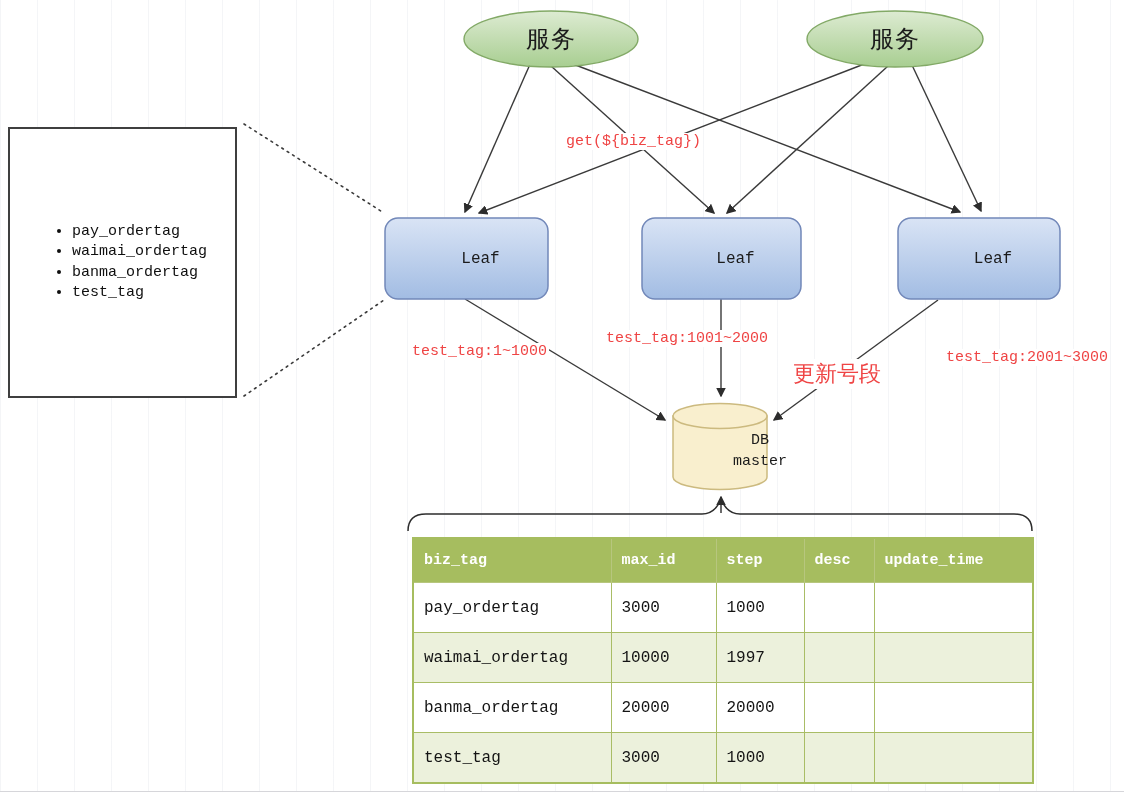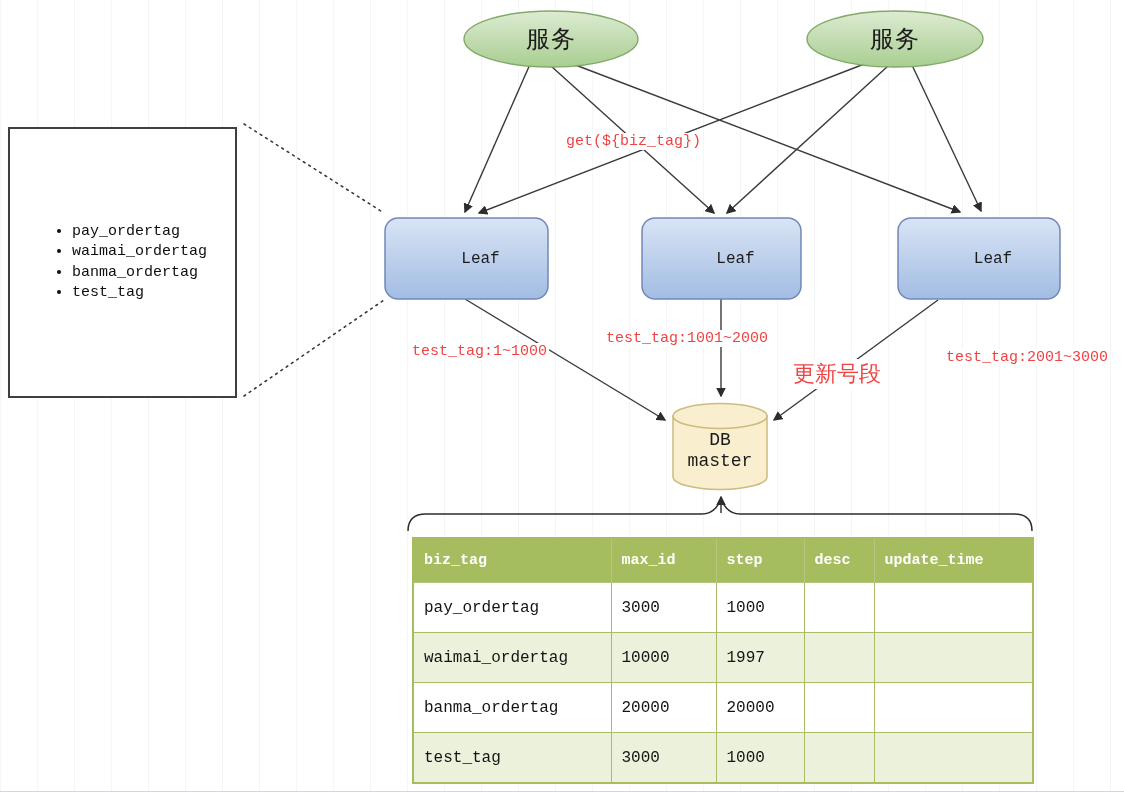--- a/index.html
+++ b/index.html
@@ -6,21 +6,21 @@
   .stage{
     position:relative;width:1124px;height:792px;overflow:hidden;background:#fff;
     background-image:repeating-linear-gradient(90deg, rgba(205,210,220,0.22) 0px, rgba(205,210,220,0.22) 1px, transparent 1px, transparent 37px);
     box-shadow:inset 0 -1px 0 #d6d6da;
     font-family:Liberation Mono, monospace;
   }
   .layer-svg{position:absolute;left:0;top:0;z-index:1;}
   .node-label{position:absolute;z-index:2;display:flex;align-items:center;justify-content:center;color:#1b1b1b;}
   .svc-label{font-size:24px;letter-spacing:1px;}
   .leaf-label{font-size:16px;padding-left:14px;}
-  .db-label{flex-direction:column;font-size:18px;line-height:21px;}
+  .db-label{flex-direction:column;font-size:15px;line-height:21px;padding-left:40px;}
   .edge-label{position:absolute;z-index:2;background:#fff;padding:0 2px;font-size:15px;color:#ef4444;white-space:nowrap;text-align:right;}
   .edge-label.cjk{font-size:22px;}
   .tag-panel{
     position:absolute;z-index:2;left:8px;top:127px;width:229px;height:271px;
     border:2px solid #3f3f3f;background:#fff;box-sizing:border-box;
     display:flex;flex-direction:column;justify-content:center;
   }
   .tag-panel ul{margin:0;padding:0 0 0 62px;}
   .tag-panel li{font-size:15px;line-height:20.5px;color:#0f0f0f;}
   .seg-table{

